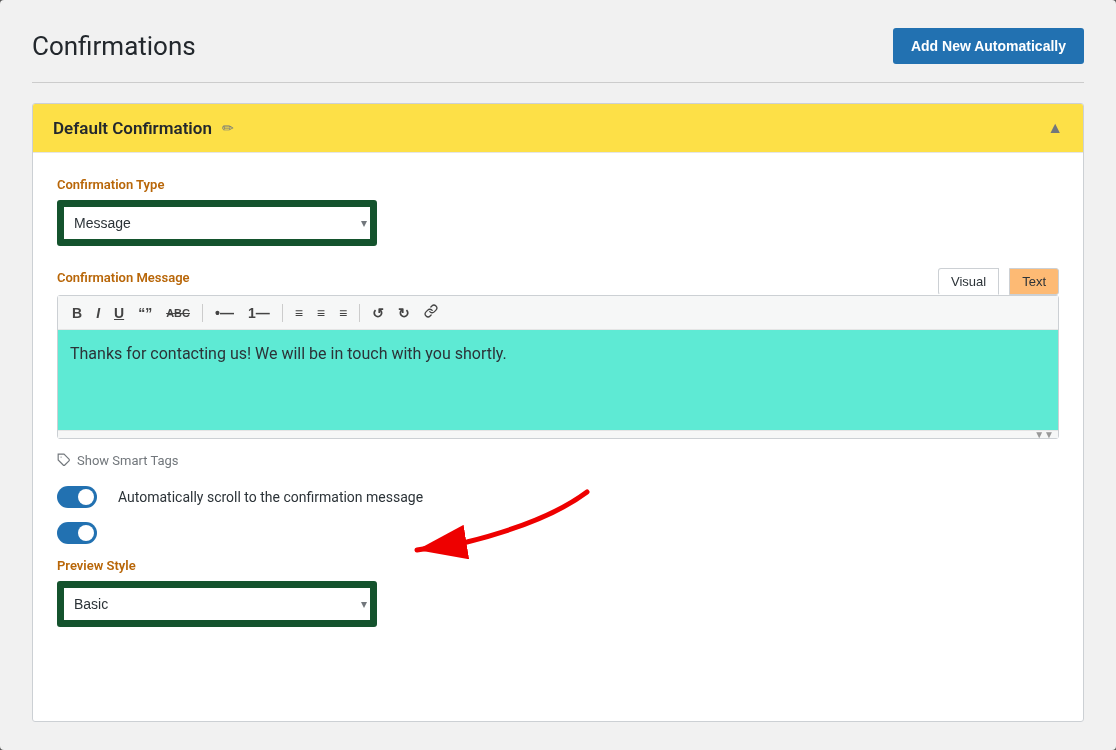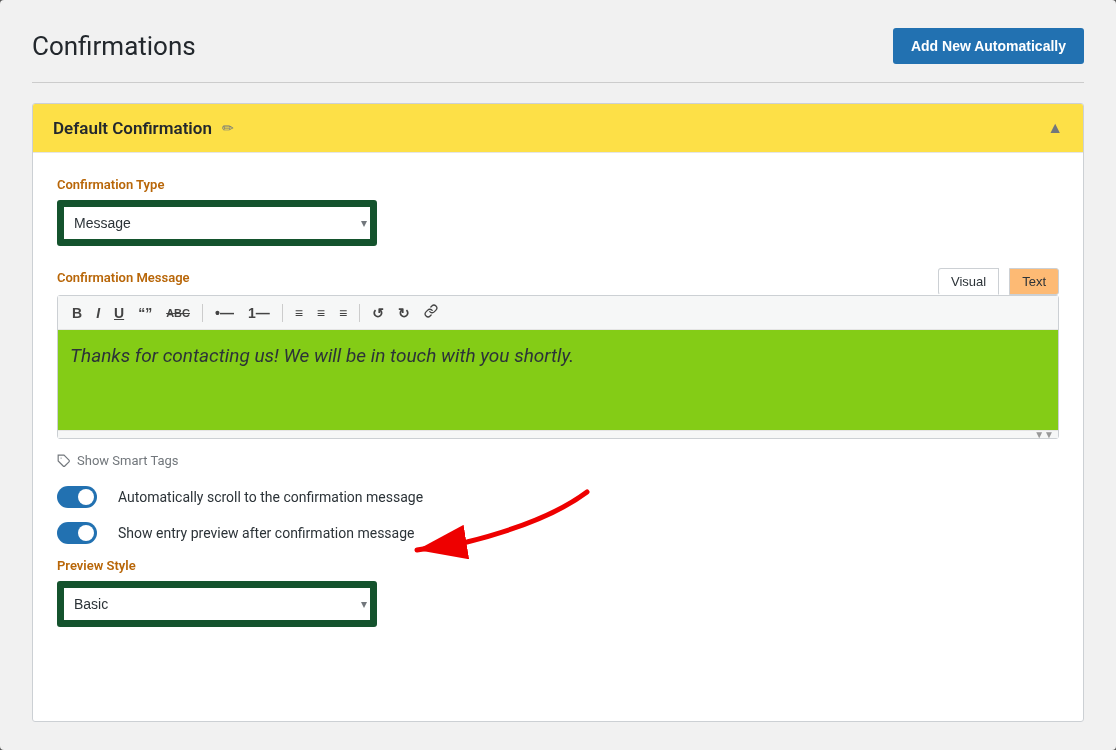--- a/index.html
+++ b/index.html
@@ -165,40 +165,39 @@
     }
     .toolbar-sep {
       width: 1px;
       height: 18px;
       background: #ccc;
       margin: 0 2px;
     }
     .editor-content {
       min-height: 100px;
       padding: 14px 12px;
-      font-size: 19px;
+      font-size: 16px;
       color: #2c3338;
-      font-style: italic;
-      background: #84cc16;
+      background: #5eead4;
       position: relative;
     }
     .editor-resize {
       height: 8px;
       background: #f6f7f7;
       border-top: 1px solid #e5e5e5;
       cursor: ns-resize;
       display: flex;
       justify-content: flex-end;
       align-items: center;
       padding-right: 4px;
     }
     .resize-dots { color: #999; font-size: 10px; }
     .smart-tags-row {
       display: flex;
-      align-items: flex-end;
+      align-items: flex-start;
       gap: 6px;
       margin-bottom: 18px;
     }
     .smart-tags-link {
       font-size: 13px;
       color: #72777c;
       text-decoration: none;
       cursor: pointer;
     }
     .toggle-row {
@@ -338,21 +337,20 @@
             <span class="toggle-slider"></span>
           </label>
           <span class="toggle-label">Automatically scroll to the confirmation message</span>
         </div>
 
         <div class="toggle-row">
           <label class="toggle">
 
             <span class="toggle-slider"></span>
           </label>
-          <span class="toggle-label">Show entry preview after confirmation message</span>
 
           <svg class="red-arrow" style="position:absolute; left:330px; top:295px; width:220px; height:90px;" viewBox="0 0 220 90" xmlns="http://www.w3.org/2000/svg">
             <defs>
               <marker id="arrowhead" markerWidth="10" markerHeight="7" refX="10" refY="3.5" orient="auto">
                 <polygon points="0 0, 10 3.5, 0 7" fill="#e00"></polygon>
               </marker>
             </defs>
             <path d="M 200 20 Q 160 50 80 70 L 30 78" stroke="#e00" stroke-width="5" fill="none" marker-end="url(#arrowhead)" stroke-linecap="round"></path>
           </svg>
         </div>

